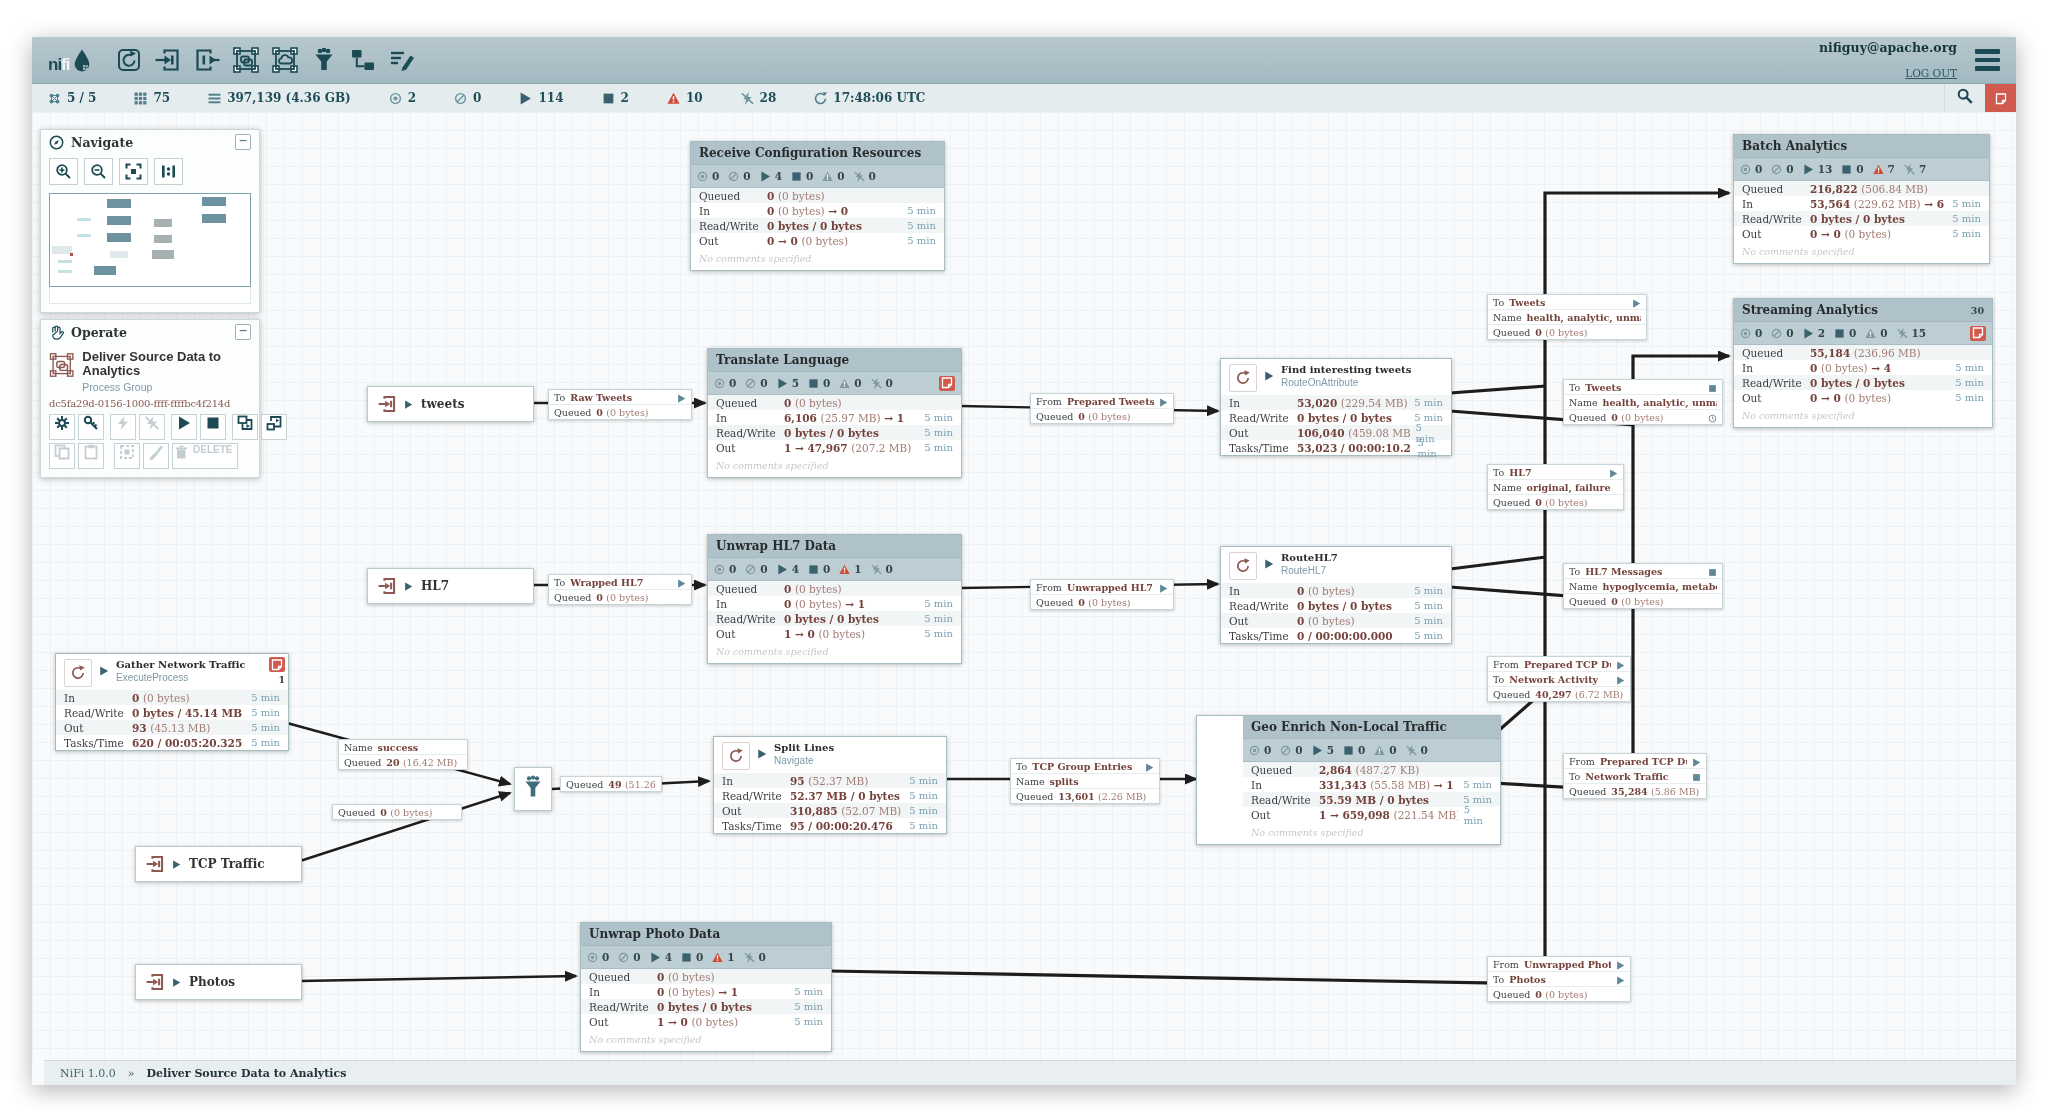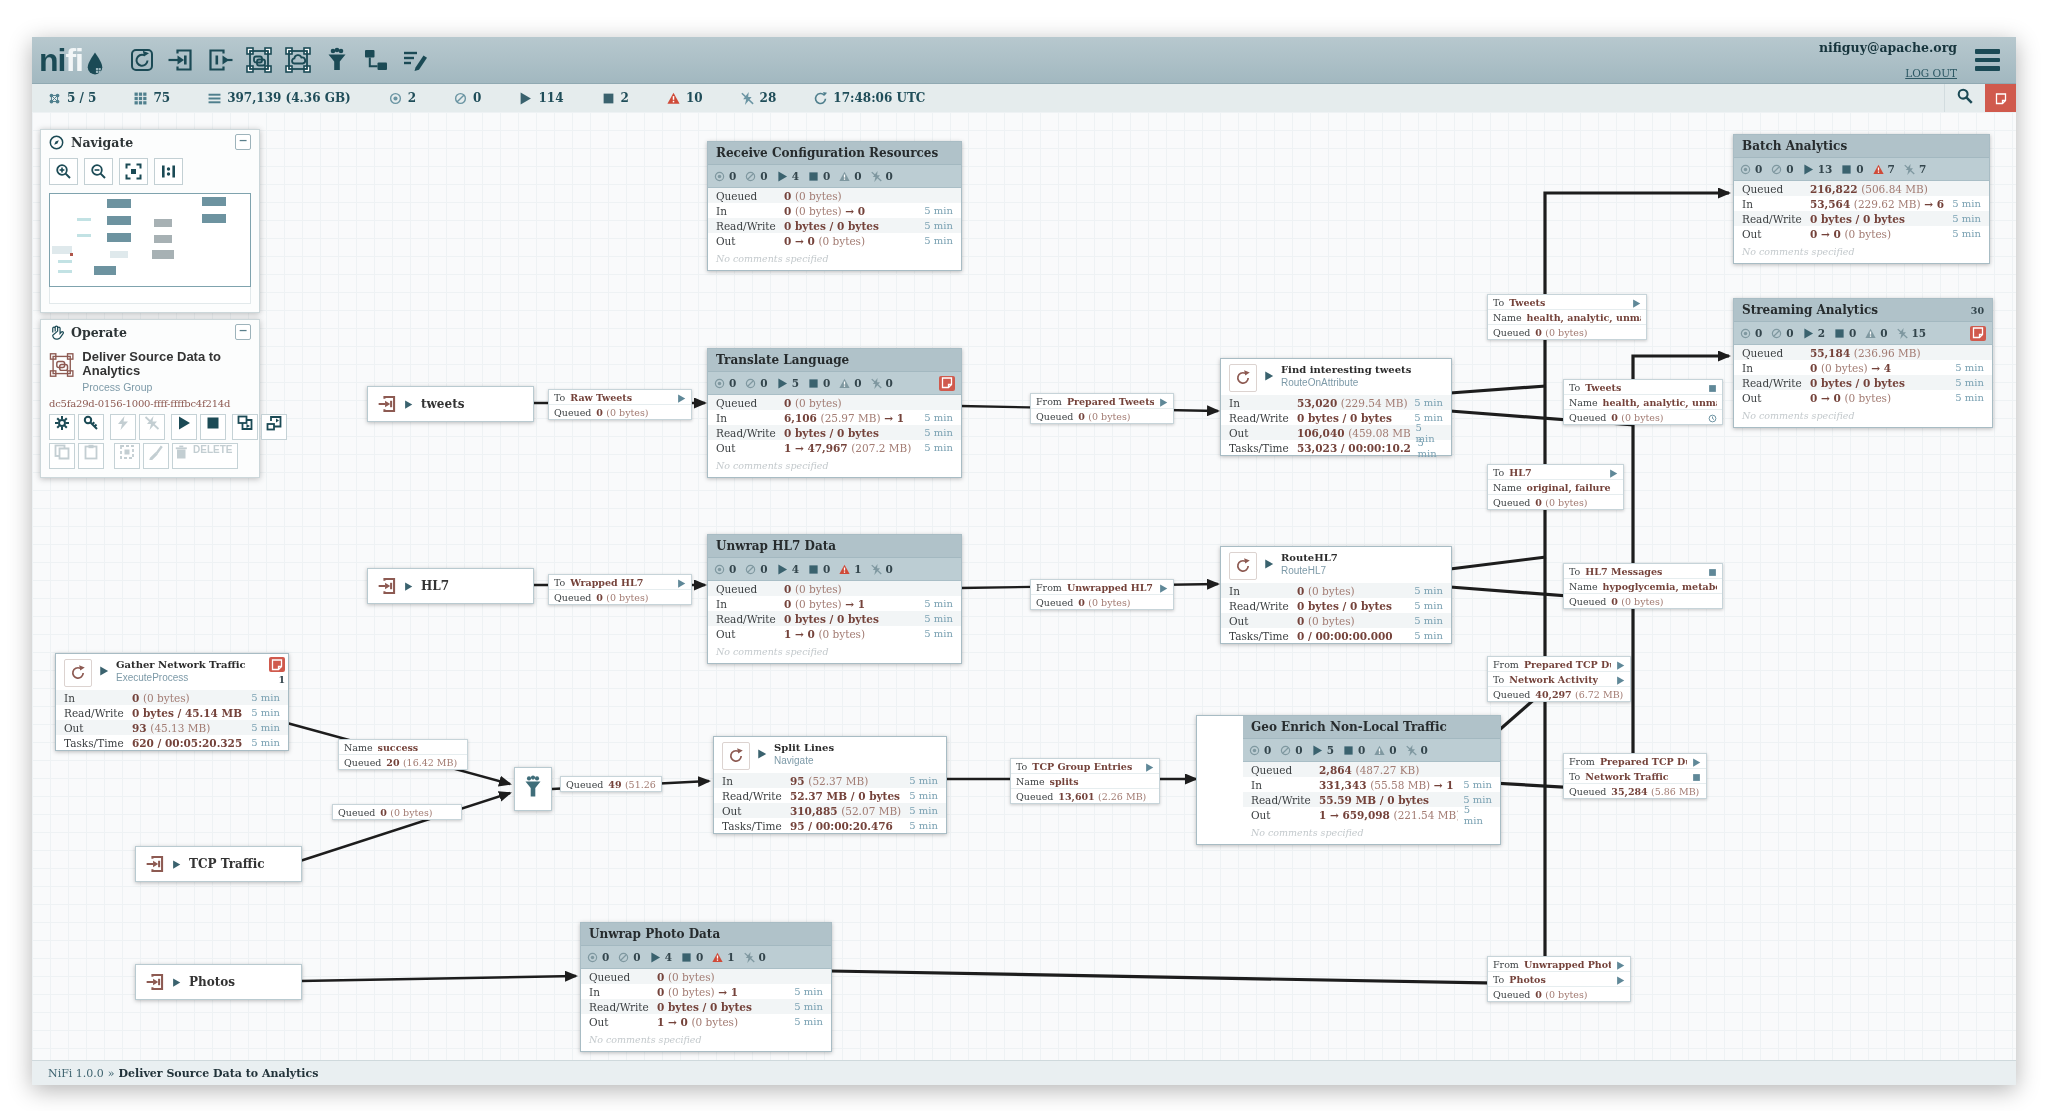--- a/index.html
+++ b/index.html
@@ -2,21 +2,21 @@
 <html><head>
 <meta charset="utf-8">
 <style>
   html,body{margin:0;padding:0;width:2048px;height:1111px;background:#fff;overflow:hidden;
     font-family:"Liberation Sans",sans-serif;}
   #app{position:absolute;left:32px;top:37px;width:1984px;height:1048px;background:#f9fafb;
     box-shadow:0 5px 22px rgba(0,0,0,.3);}
   
   #hdr{height:46px;background:linear-gradient(#b7c8ce,#a2b8c0);border-bottom:1px solid #90a9b2;
     display:flex;align-items:center;}
-  .logo{margin-left:7px;display:flex;align-items:flex-end;font-weight:bold;font-size:32px;letter-spacing:-1px;line-height:1;}
+  .logo{margin-left:16px;display:flex;align-items:flex-end;font-weight:bold;font-size:17px;letter-spacing:-1px;line-height:1;}
   .logo .ni{color:#1b4a55}.logo .fi{color:#f2f6f7}
   .logo svg{margin-left:2px}
   #tools{display:flex;gap:13px;margin-left:24px;align-items:center;}
   .tool{width:26px;height:26px;cursor:grab;}
   .hright{margin-left:auto;display:flex;align-items:center;gap:16px;margin-right:14px;}
   .uid{text-align:right;font-family:"DejaVu Serif",serif;}
   .uemail{font-size:12.5px;font-weight:bold;color:#16343c;}
   .ulogout{font-size:10.5px;color:#2d5864;text-decoration:underline;cursor:pointer;display:inline-block;margin-top:12px;}
   .burger{display:flex;flex-direction:column;gap:4px;cursor:pointer;padding:2px;}
   .burger i{width:25px;height:4.5px;background:#1b4a55;border-radius:1px;display:block;}
@@ -85,22 +85,22 @@
   .op-name{font-size:13px;font-weight:bold;color:#333;line-height:1.1;}
   .op-type{font-size:10.5px;color:#7d9aa8;margin-top:2px;}
   .op-id{font-family:"DejaVu Serif",serif;font-size:10px;color:#8d5a52;padding:5px 8px 2px;letter-spacing:-0.2px;}
   .obrow{display:flex;gap:3px;padding:3px 8px 0;align-items:center;}
   .obrow:last-child{padding-bottom:8px;}
   .obtn{height:24px;min-width:24px;border:1px solid #c5d2d6;background:#fff;display:flex;justify-content:center;cursor:pointer;gap:4px;}
   .obtn.dis{cursor:default;}
   .obtn .dlabel{font-size:10px;font-weight:bold;color:#c3ced2;padding-right:5px;}
   .ogap{width:4px;}
   
-  #bcrumb{position:absolute;left:0;right:0;bottom:0;height:24px;background:#e9eff1;border-top:1px solid #cfd9dc;
-    display:flex;align-items:center;gap:4px;padding-left:16px;font-family:"DejaVu Serif",serif;font-size:11px;color:#3f6470;}
+  #bcrumb{position:absolute;left:12px;right:0;bottom:0;height:24px;background:#e9eff1;border-top:1px solid #cfd9dc;
+    display:flex;align-items:center;gap:12px;padding-left:16px;font-family:"DejaVu Serif",serif;font-size:11px;color:#3f6470;}
   #bcrumb b{color:#22333a;}
 </style>
 </head>
 <body>
 
 <div id="app">
   <header id="hdr">
     <div class="logo">
       <span class="ni">ni</span>
         <span class="fi">fi</span>
@@ -311,21 +311,21 @@
           <polyline points="1425,669 1601,679 1601,244 1697,244" fill="none" stroke="#1d1d1d" stroke-width="3.2" marker-end="url(#arr)"></polyline>
           <polyline points="1418,299 1602,313" fill="none" stroke="#1d1d1d" stroke-width="3.2"></polyline>
           <polyline points="1418,475 1602,489" fill="none" stroke="#1d1d1d" stroke-width="3.2"></polyline>
           <polyline points="255,611 478,672" fill="none" stroke="#1d1d1d" stroke-width="2.4" marker-end="url(#arr)"></polyline>
           <polyline points="268,749 478,681" fill="none" stroke="#1d1d1d" stroke-width="2.4" marker-end="url(#arr)"></polyline>
           <polyline points="520,677 677,669" fill="none" stroke="#1d1d1d" stroke-width="2.4" marker-end="url(#arr)"></polyline>
           <polyline points="915,667 1164,667" fill="none" stroke="#1d1d1d" stroke-width="2.4" marker-end="url(#arr)"></polyline>
           <polyline points="268,869 544,864" fill="none" stroke="#1d1d1d" stroke-width="2.4" marker-end="url(#arr)"></polyline>
         </svg></div>
     <div id="comps">
-        <div class="comp" style="left: 675px; top: 29px; width: 253px;">
+        <div class="comp" style="left: 658px; top: 29px; width: 253px;">
           <div class="pg-title">Receive Configuration Resources</div>
           <div class="pg-stats">
             <span class="sgrp">
               <svg class="ic" viewBox="0 0 12 12">
                 <circle cx="6" cy="6" r="4.5" fill="none" stroke="#7f98a0" stroke-width="1.3"></circle>
                 <circle cx="6" cy="6" r="1.9" fill="#7f98a0"></circle>
               </svg>
               <span>0</span>
             </span>
             <span class="sgrp">

